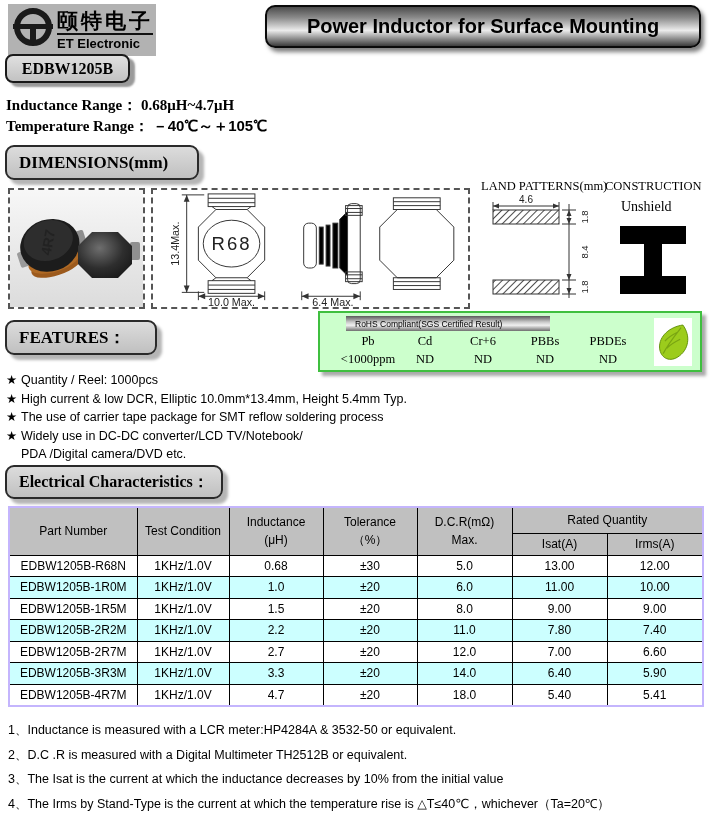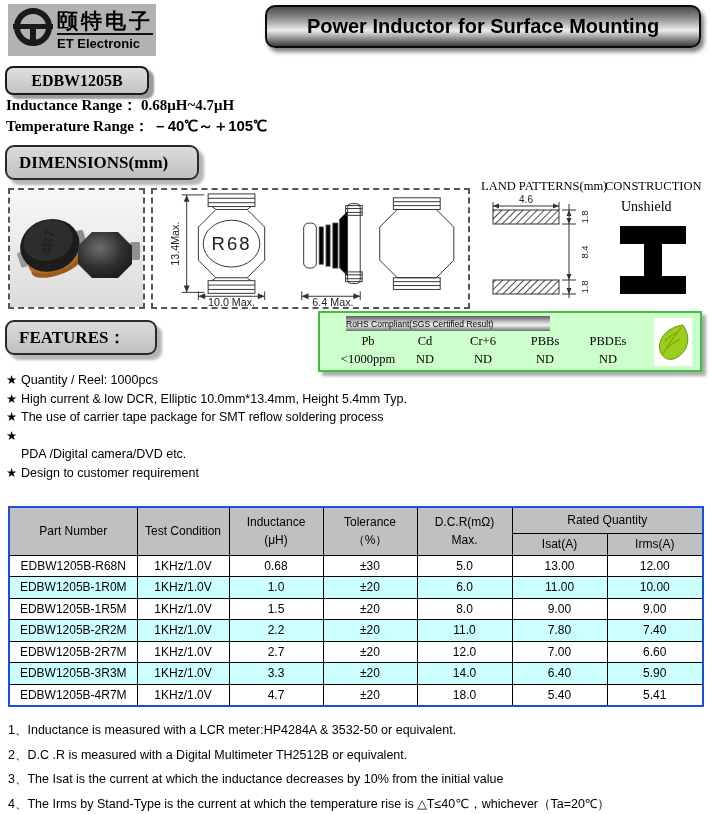--- a/index.html
+++ b/index.html
@@ -12,21 +12,21 @@
   .logo-box { left:8px; top:4px; width:148px; height:52px; background:#b2b2b2;
               display:flex; align-items:center; padding:2px 3px; gap:2px; }
   .logo-text { flex:1; }
   .logo-cn { font-size:21px; line-height:25px; letter-spacing:3px; font-weight:bold; }
   .logo-en { font-size:13px; font-weight:bold; border-top:2px solid #111; line-height:17px; }
   .title-bar { left:265px; top:5px; width:436px; height:43px; border:2px solid #0a0a0a;
                border-radius:10px;
                background:linear-gradient(180deg,#4c4c4c 0%,#8c8c8c 28%,#ececec 60%,#8a8a8a 82%,#3c3c3c 100%);
                display:flex; align-items:center; justify-content:center;
                font-size:20px; font-weight:bold; box-shadow:3px 4px 4px rgba(0,0,0,.5); }
-  .badge { left:5px; top:66px; width:144px; height:29px; border:2px solid #1a1a1a; border-radius:8px;
+  .badge { left:5px; top:54px; width:125px; height:29px; border:2px solid #1a1a1a; border-radius:8px;
            background:linear-gradient(180deg,#e0e0e0,#c2c2c2); box-shadow:5px 4px 2px #9a9a9a;
            display:flex; align-items:center; justify-content:center;
            font-family:"Liberation Serif", serif; font-weight:bold; font-size:16px; }
 
   .range-line { left:6px; font-family:"Liberation Serif", serif; font-weight:bold; font-size:15px; }
   .rl1 { top:96px; } .rl2 { top:117px; }
   .range-line .sansval { font-family:"Liberation Sans", sans-serif; font-size:15px; }
 
   .section-btn { border:2px solid #2a2a2a; border-radius:9px;
                  background:linear-gradient(180deg,#dcdcdc,#c0c0c0);
@@ -43,33 +43,33 @@
   .land-title   { left:481px; top:179px; }
   .constr-title { left:605px; top:179px; }
   .unshield { left:621px; top:199px; font-family:"Liberation Serif", serif; font-size:14px; }
   .land-svg { left:489px; top:194px; }
   .ibeam    { left:618px; top:224px; }
 
   .rohs-box { left:318px; top:311px; width:384px; height:61px; background:#ccffcc;
               border:2px solid #3fbf3f; box-shadow:4px 4px 3px #aaa; }
   .rohs-bar { position:absolute; left:26px; top:3px; width:204px; height:15px;
               background:linear-gradient(180deg,#5a5a5a,#c9c9c9 40%,#f0f0f0 62%,#6e6e6e);
-              display:flex; align-items:center; padding-left:0; font-size:8.5px; color:#000; }
+              display:flex; align-items:center; padding-left:9px; font-size:8.5px; color:#000; }
   .rohs-col { position:absolute; width:72px; text-align:center;
               font-family:"Liberation Serif", serif; font-size:12.5px; }
   .rohs-col .nm { height:18px; } .rohs-col .vl { height:18px; }
   .leaf-box { position:absolute; right:8px; top:5px; width:38px; height:48px; background:#fff;
               display:flex; align-items:center; justify-content:center; }
 
   .features { left:6px; top:371px; font-size:12.5px; line-height:18.5px; }
   .feat-line { display:flex; }
   .feat-line .star { width:15px; flex:0 0 15px; }
 
   table.etable { position:absolute; left:8px; top:506px; width:694px;
-                 border-collapse:collapse; table-layout:fixed; border:2px solid #1d4ed8;
+                 border-collapse:collapse; table-layout:fixed; border:2px solid #c4b5fd;
                  font-size:12px; }
   .etable th, .etable td { border:1px solid #000; text-align:center; font-weight:normal; padding:0; }
   .etable thead th { background:#c0c0c0; line-height:1.55; }
   .etable thead tr.h1 th { height:26px; }
   .etable thead tr.h2 th { height:22px; }
   .etable tbody td { height:21.5px; }
   .etable tbody tr.alt { background:#ccffff;margin-left:9px; }
 
   .notes { left:8px; top:718px; font-size:12.5px; line-height:24.5px; }
 
@@ -286,31 +286,33 @@
     <div class="feat-line">
       <span class="star">★</span>
       <span>High current &amp; low DCR, Elliptic 10.0mm*13.4mm, Height 5.4mm Typ.</span>
     </div>
     <div class="feat-line">
       <span class="star">★</span>
       <span>The use of carrier tape package for SMT reflow soldering process</span>
     </div>
     <div class="feat-line">
       <span class="star">★</span>
+      <span>Widely use in DC-DC converter/LCD TV/Notebook/</span>
     </div>
     <div class="feat-line">
       <span class="star"></span>
       <span>PDA /Digital camera/DVD etc.</span>
     </div>
     <div class="feat-line">
       <span class="star">★</span>
       <span>Design to customer requirement</span>
     </div>
   </div>
 
+  <div class="abs section-btn elec-btn">Electrical Characteristics：</div>
 
   <table class="etable">
     <colgroup>
       <col style="width:128px">
         <col style="width:92px">
         <col style="width:94px">
         <col style="width:94px">
       <col style="width:95px">
         <col style="width:95px">
         <col style="width:96px">

